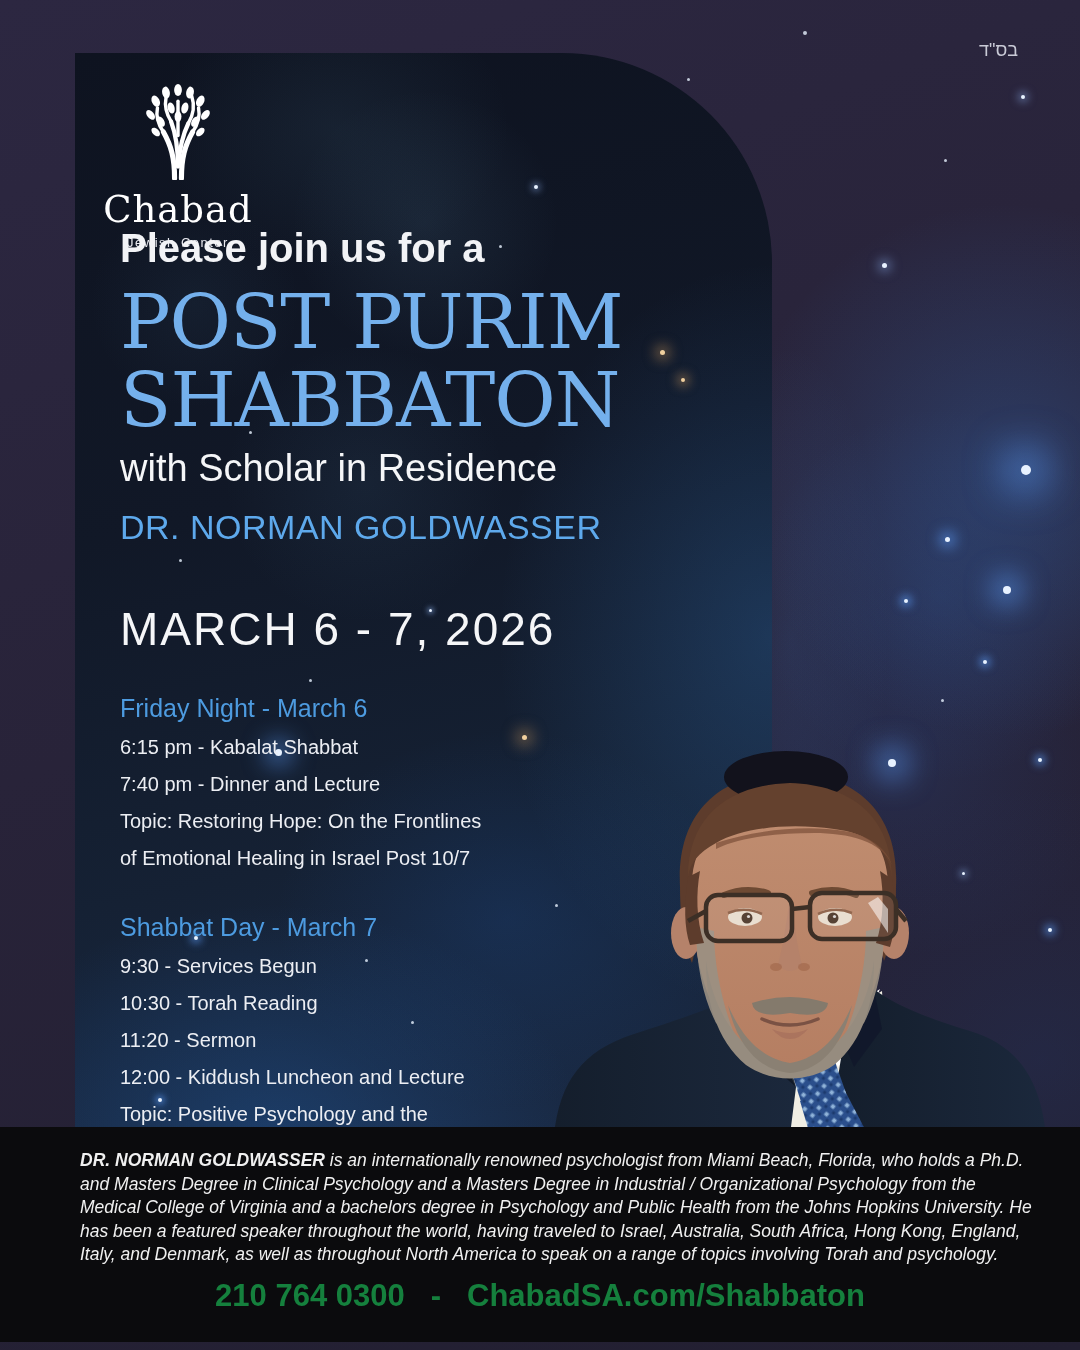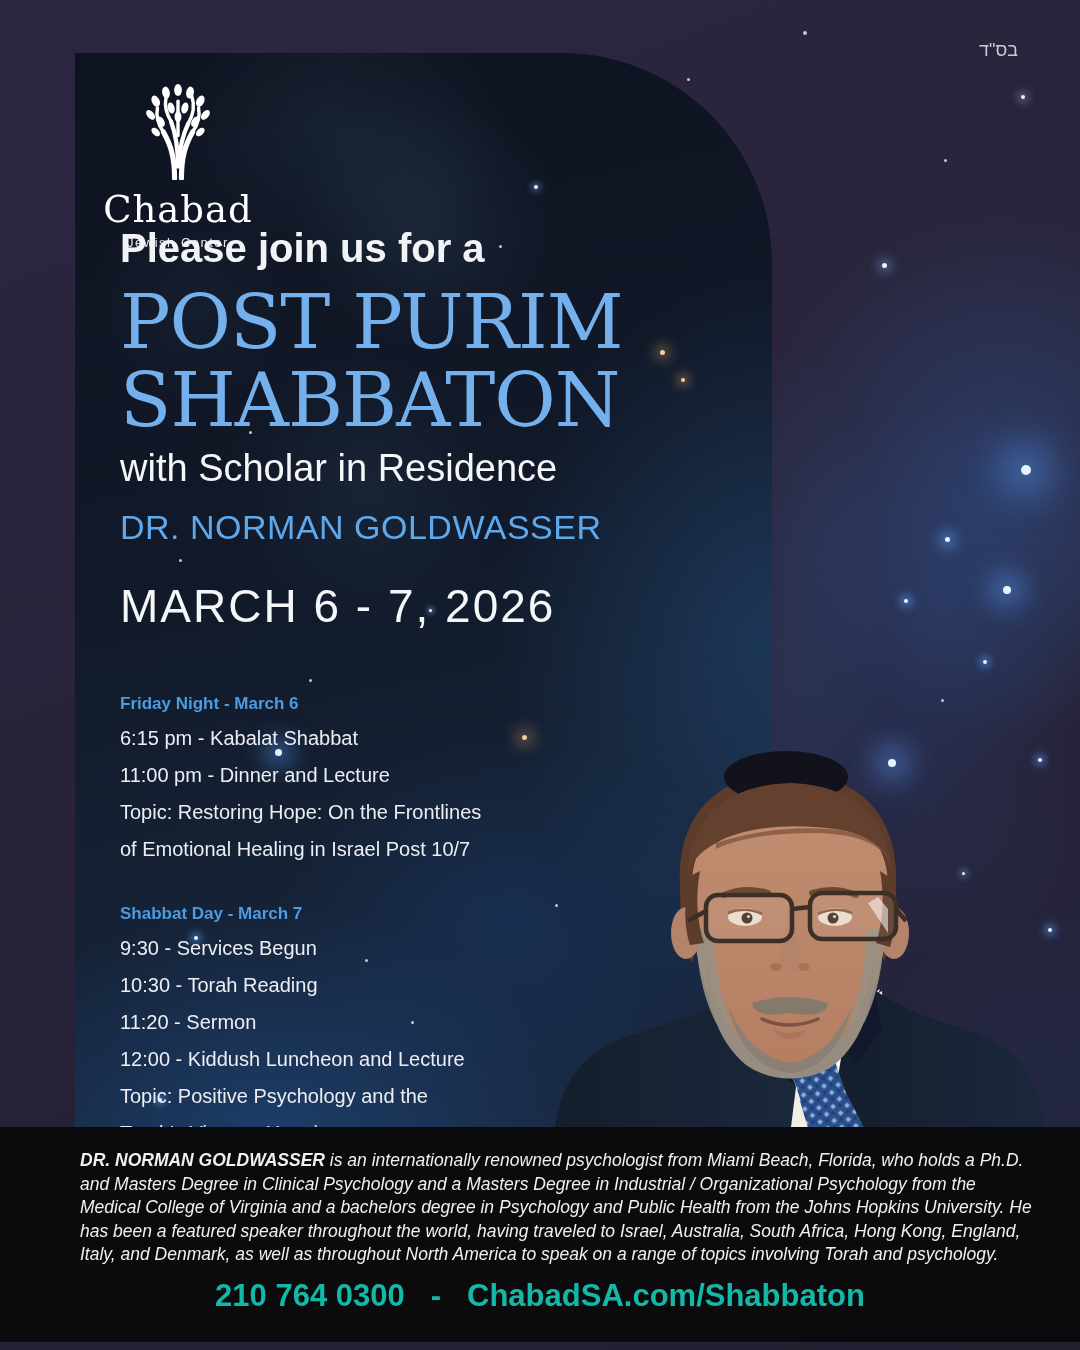--- a/index.html
+++ b/index.html
@@ -36,35 +36,35 @@
   .logo svg{ display:block; margin:0 auto 8px auto; }
   .logo-name{ font-family:"DejaVu Serif", serif; font-size:37px; letter-spacing:1px; }
   .logo-sub{ font-size:13px; letter-spacing:1.5px; margin-top:4px; color:#e9eaf0; }
   
   .hero{ position:absolute; left:120px; top:226px; width:580px; z-index:3; }
   .intro{ color:#f2f3f6; font-size:40px; font-weight:700; }
   .title{ font-family:"DejaVu Serif", serif; font-weight:400; color:#74b0ec;
           font-size:75px; line-height:78px; letter-spacing:-1px; margin-top:12px; }
   .subtitle{ color:#f5f6f8; font-size:38px; margin-top:8px; }
   .speaker{ color:#5ea9ec; font-size:34px; margin-top:18px; letter-spacing:.5px; }
-  .dates{ color:#f5f6f8; font-size:46px; margin-top:32px; letter-spacing:2px; }
+  .dates{ color:#f5f6f8; font-size:46px; margin-top:55px; letter-spacing:2px; }
   
   .schedule{ position:absolute; left:120px; top:694px; width:480px; z-index:3; }
   .sch-block + .sch-block{ margin-top:36px; }
-  .sch-head{ color:#4d9be0; font-size:17px; font-weight:bold; margin-bottom:6px; }
+  .sch-head{ color:#4d9be0; font-size:25px; font-weight:normal; margin-bottom:6px; }
   .sch-lines div{ color:#eceef3; font-size:20px; line-height:37px; }
   
   .portrait{ position:absolute; left:538px; top:737px; width:524px; height:398px; z-index:4; }
   
   .band{ position:absolute; left:0; right:0; bottom:8px; height:215px; background:#0b0b0d; z-index:5; }
   .bio{ position:absolute; left:80px; top:22px; width:958px; color:#f0f0f0;
         font-style:italic; font-size:17.5px; line-height:23.5px; }
   .bio b{ font-weight:bold; }
   .contact{ position:absolute; left:0; right:0; bottom:28px; display:flex; justify-content:center;
-            align-items:baseline; gap:26px; color:#14b8a6; font-size:31px; font-weight:bold; }
+            align-items:baseline; gap:26px; color:#15803d; font-size:31px; font-weight:bold; }
   
   .stars{ position:absolute; inset:0; z-index:2; pointer-events:none; }
   .star{ position:absolute; border-radius:50%; }
 </style>
 </head>
 <body>
 
 <div class="poster">
 
   <div class="panel"></div>
@@ -148,21 +148,21 @@
     <div class="speaker">DR. NORMAN GOLDWASSER</div>
     <div class="dates">MARCH 6 - 7, 2026</div>
   </div>
 
   <div class="schedule">
     <div class="sch-block">
       <div class="sch-head">Friday Night - March 6</div>
       <div class="sch-lines">
 
       <div>6:15 pm  - Kabalat Shabbat</div>
-          <div>11:00 pm - Dinner and Lecture</div>
+          <div>7:40 pm - Dinner and Lecture</div>
           <div>Topic: Restoring Hope: On the Frontlines</div>
           <div>of Emotional Healing in Israel Post 10/7</div>
         </div>
     </div>
     <div class="sch-block">
       <div class="sch-head">Shabbat Day - March 7</div>
       <div class="sch-lines">
 
       <div>9:30 - Services Begun</div>
           <div>10:30 - Torah Reading</div>

